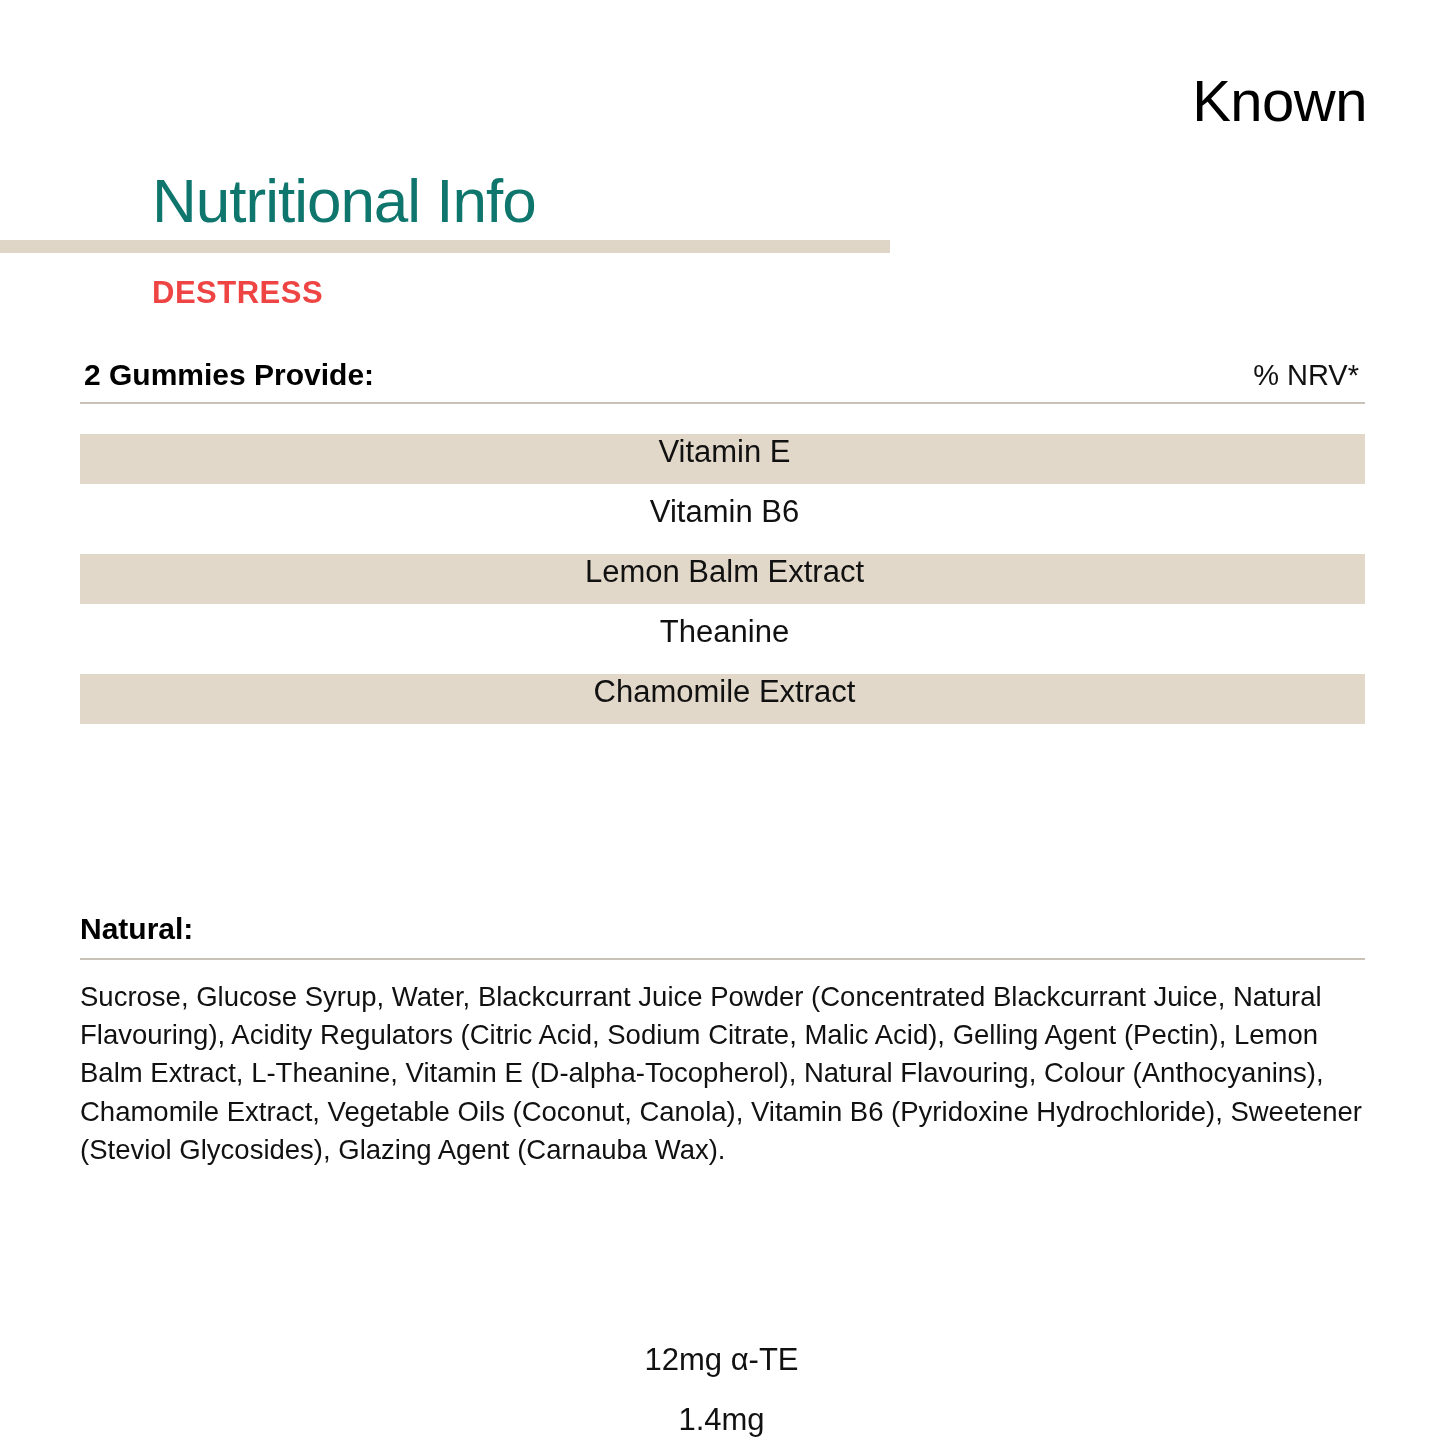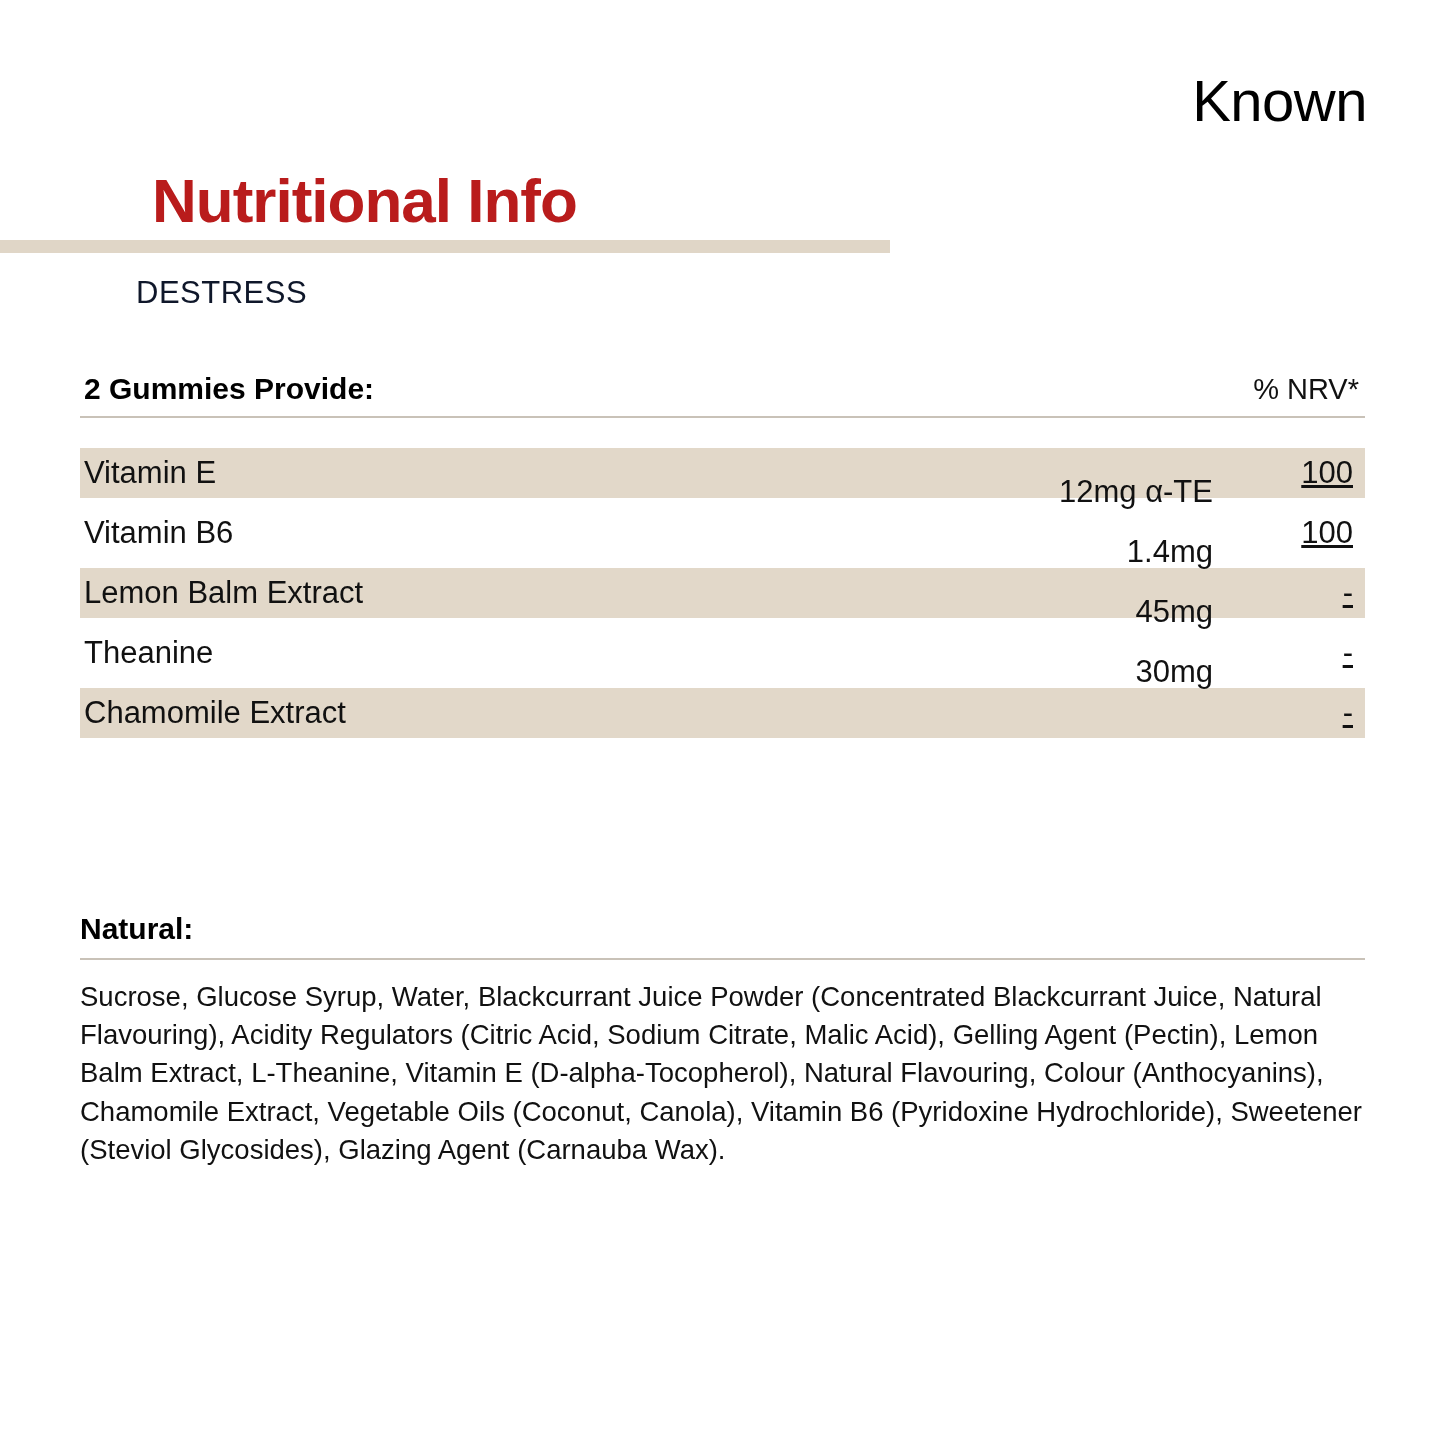--- a/index.html
+++ b/index.html
@@ -34,48 +34,48 @@
     line-height: 1;
     color: #000000;
   }
 
   
   .title {
     position: absolute;
     top: 168px;
     left: 152px;
     font-size: 62px;
-    font-weight: 700;
+    font-weight: 400;
     letter-spacing: -1px;
-    color: #b91c1c;
+    color: #0f766e;
     line-height: 1.05;
   }
   .title-rule {
     position: absolute;
     top: 240px;
     left: 0px;
     width: 890px;
     height: 13px;
     background: #e0d6c7;
   }
 
   .subtitle {
     position: absolute;
     top: 275px;
-    left: 136px;
+    left: 152px;
     font-size: 31px;
-    font-weight: 400;
+    font-weight: 700;
     letter-spacing: 0.5px;
-    color: #0f172a;
+    color: #ef4444;
   }
 
   
   .table-wrap {
     position: absolute;
-    top: 372px;
+    top: 358px;
     left: 80px;
     width: 1285px;
   }
   .table-head {
     display: flex;
     align-items: flex-end;
     justify-content: space-between;
     padding: 0 6px 10px 4px;
   }
   .table-head .th-left {
@@ -97,20 +97,21 @@
   .rows {
     margin-top: 30px;
   }
   .row {
     display: flex;
     align-items: center;
     height: 50px;
     font-size: 31px;
     font-weight: 400;
     color: #111;
+    flex-direction: column;
   }
   .row.alt {
     background: #e2d8c9;
   }
   .row .c-name {
     flex: 0 0 870px;
     padding-left: 4px;
     box-sizing: border-box;
   }
   .row .c-amount {

